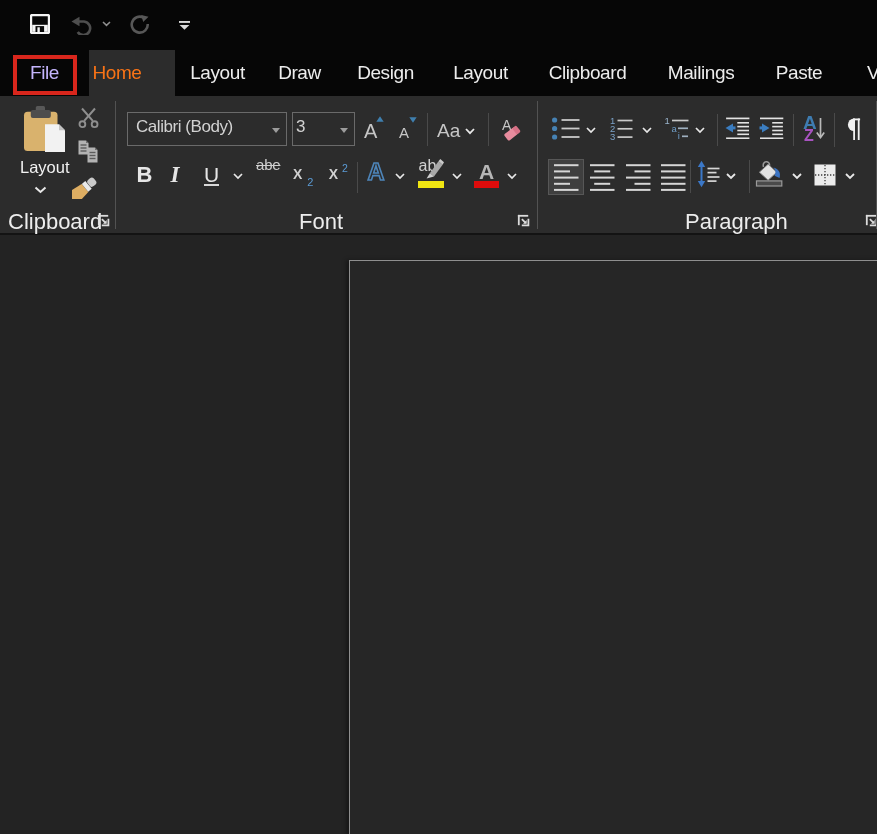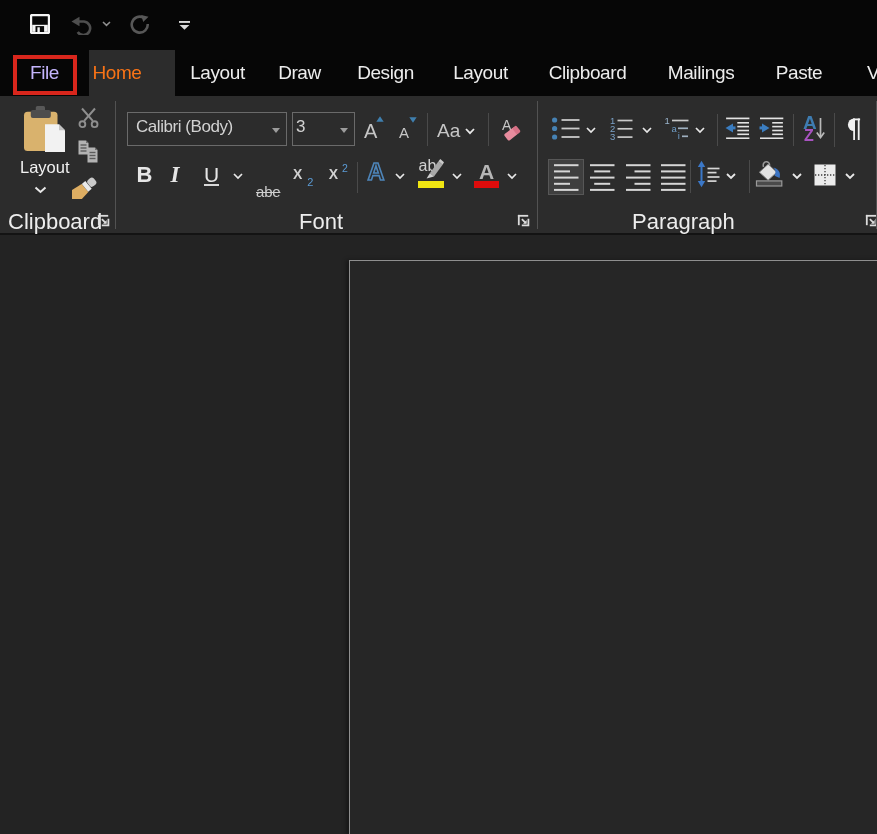--- a/index.html
+++ b/index.html
@@ -144,21 +144,21 @@
   </g>
 </svg>
 
 <div class="txt" style="left:136.5px;top:163.5px;font-size:22px;font-weight:bold;color:#e6e6e6">B</div>
 <div class="txt" style="left:170.5px;top:162.7px;font-size:23px;font-weight:bold;font-family:'Liberation Serif',serif;font-style:italic;color:#e6e6e6">I</div>
 <div class="txt" style="left:204px;top:163.8px;font-size:21px;color:#e6e6e6">U</div>
 <div class="abs" style="left:203.5px;top:184px;width:15px;height:1.6px;background:#d8d8d8"></div>
 <svg class="chev" style="left:233px;top:173px" width="10" height="7" viewBox="0 0 10 7">
   <polyline points="1,1 5,5 9,1" fill="none" stroke="#e8e8e8" stroke-width="1.7"></polyline>
 </svg>
-<div class="txt" style="left:256px;top:184px;font-size:15px;letter-spacing:-0.2px;color:#cfcfcf;text-decoration:line-through">abe</div>
+<div class="txt" style="left:256px;top:157px;font-size:15px;letter-spacing:-0.2px;color:#cfcfcf;text-decoration:line-through">abe</div>
 <div class="txt" style="left:293px;top:167.3px;font-size:14px;font-weight:bold;color:#d0d0d0">X</div>
 <div class="txt" style="left:307.3px;top:176.8px;font-size:11px;color:#5b9bd5">2</div>
 <div class="txt" style="left:328.8px;top:167.3px;font-size:14px;font-weight:bold;color:#d0d0d0">X</div>
 <div class="txt" style="left:342px;top:162.5px;font-size:10.5px;color:#5b9bd5">2</div>
 <div class="sep" style="left:357px;top:162px;height:31px"></div>
 <div class="txt" style="left:367.5px;top:160.9px;font-size:23.5px;font-weight:bold;color:transparent;-webkit-text-stroke:1.6px #4d84b8">A</div>
 <svg class="chev" style="left:394.5px;top:172.5px" width="10" height="7" viewBox="0 0 10 7">
   <polyline points="1,1 5,5 9,1" fill="none" stroke="#e8e8e8" stroke-width="1.7"></polyline>
 </svg>
 <div class="txt" style="left:418.5px;top:158px;font-size:16px;color:#d0d0d0">ab</div>
@@ -308,21 +308,21 @@
   <polyline points="1,1 5,5 9,1" fill="none" stroke="#e8e8e8" stroke-width="1.8"></polyline>
 </svg>
 <svg class="abs" style="left:813.5px;top:163.5px" width="22" height="22" viewBox="0 0 22 22">
   <rect x="0.5" y="0.5" width="21" height="21" fill="#ececec"></rect>
   <line x1="11" y1="1" x2="11" y2="21" stroke="#3c3c3c" stroke-width="1.3" stroke-dasharray="1.3 1.7"></line>
   <line x1="1" y1="11" x2="21" y2="11" stroke="#3c3c3c" stroke-width="1.3" stroke-dasharray="1.3 1.7"></line>
 </svg>
 <svg class="chev" style="left:845px;top:172.5px" width="10" height="7" viewBox="0 0 10 7">
   <polyline points="1,1 5,5 9,1" fill="none" stroke="#e8e8e8" stroke-width="1.8"></polyline>
 </svg>
-<div class="txt grplabel" style="left:632px;top:211px;width:85px;text-align:center">Paragraph</div>
+<div class="txt grplabel" style="left:685px;top:211px;width:85px;text-align:center">Paragraph</div>
 <svg class="abs" style="left:865px;top:214px" width="13" height="13" viewBox="0 0 13 13">
   <line x1="0.9" y1="1.8" x2="11.2" y2="1.8" stroke="#dcdcdc" stroke-width="1.8"></line>
   <line x1="1.8" y1="0.9" x2="1.8" y2="11.2" stroke="#dcdcdc" stroke-width="1.8"></line>
   <path d="M11.4,4.8 V11.4 H4.8" fill="none" stroke="#dcdcdc" stroke-width="1.8"></path>
   <line x1="4.9" y1="5.1" x2="8.6" y2="8.8" stroke="#dcdcdc" stroke-width="1.8"></line>
   <polygon points="9.7,6 9.7,9.7 6,9.7" fill="#dcdcdc"></polygon>
 </svg>
 <div class="sep" style="left:875.5px;top:101px;height:128px;background:#525252"></div>
 
 </body></html>

